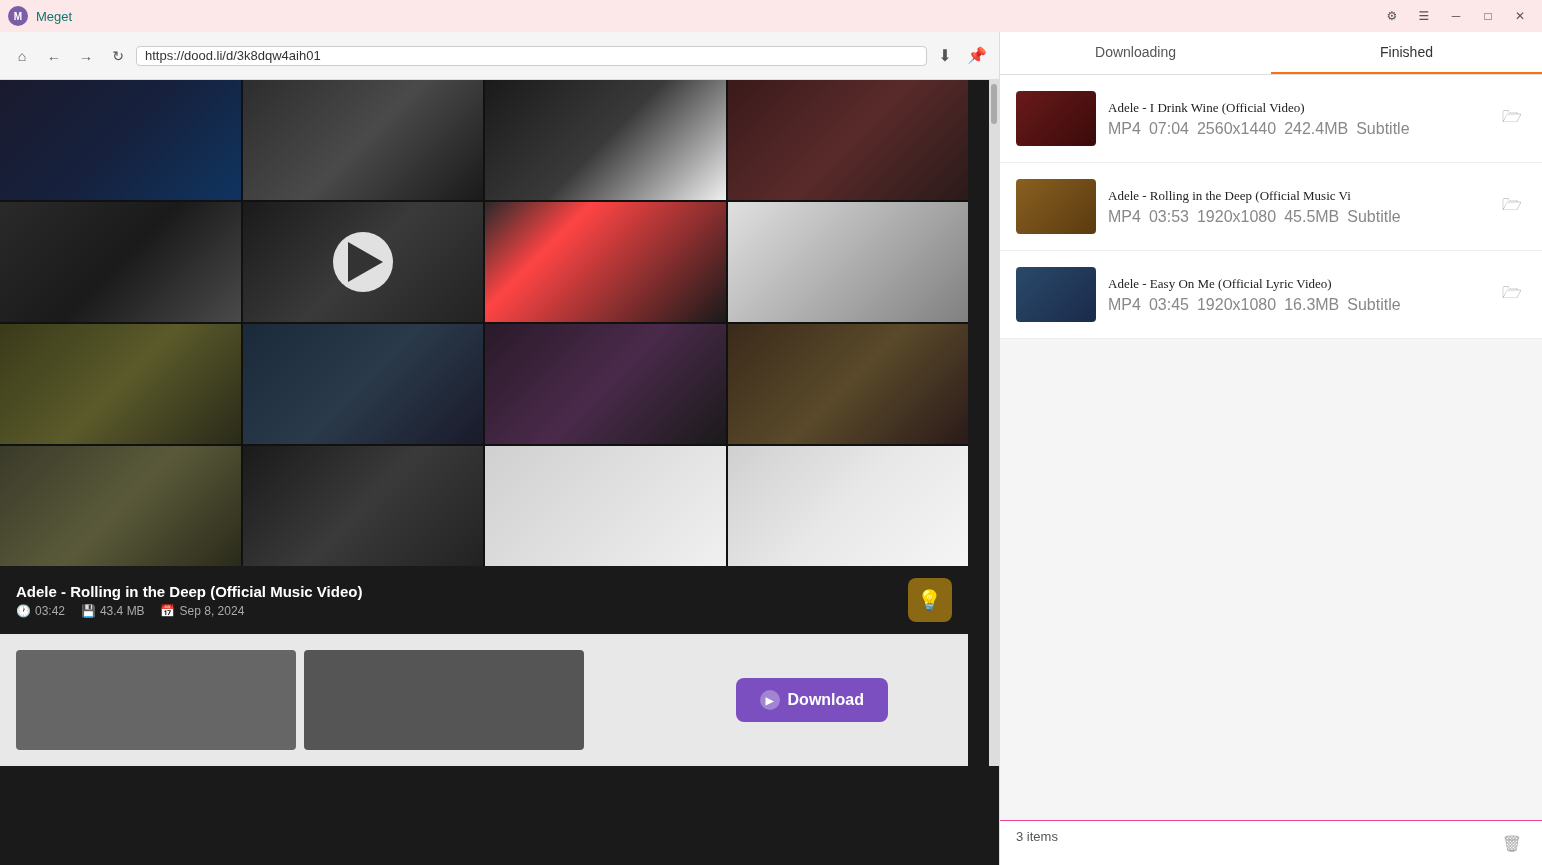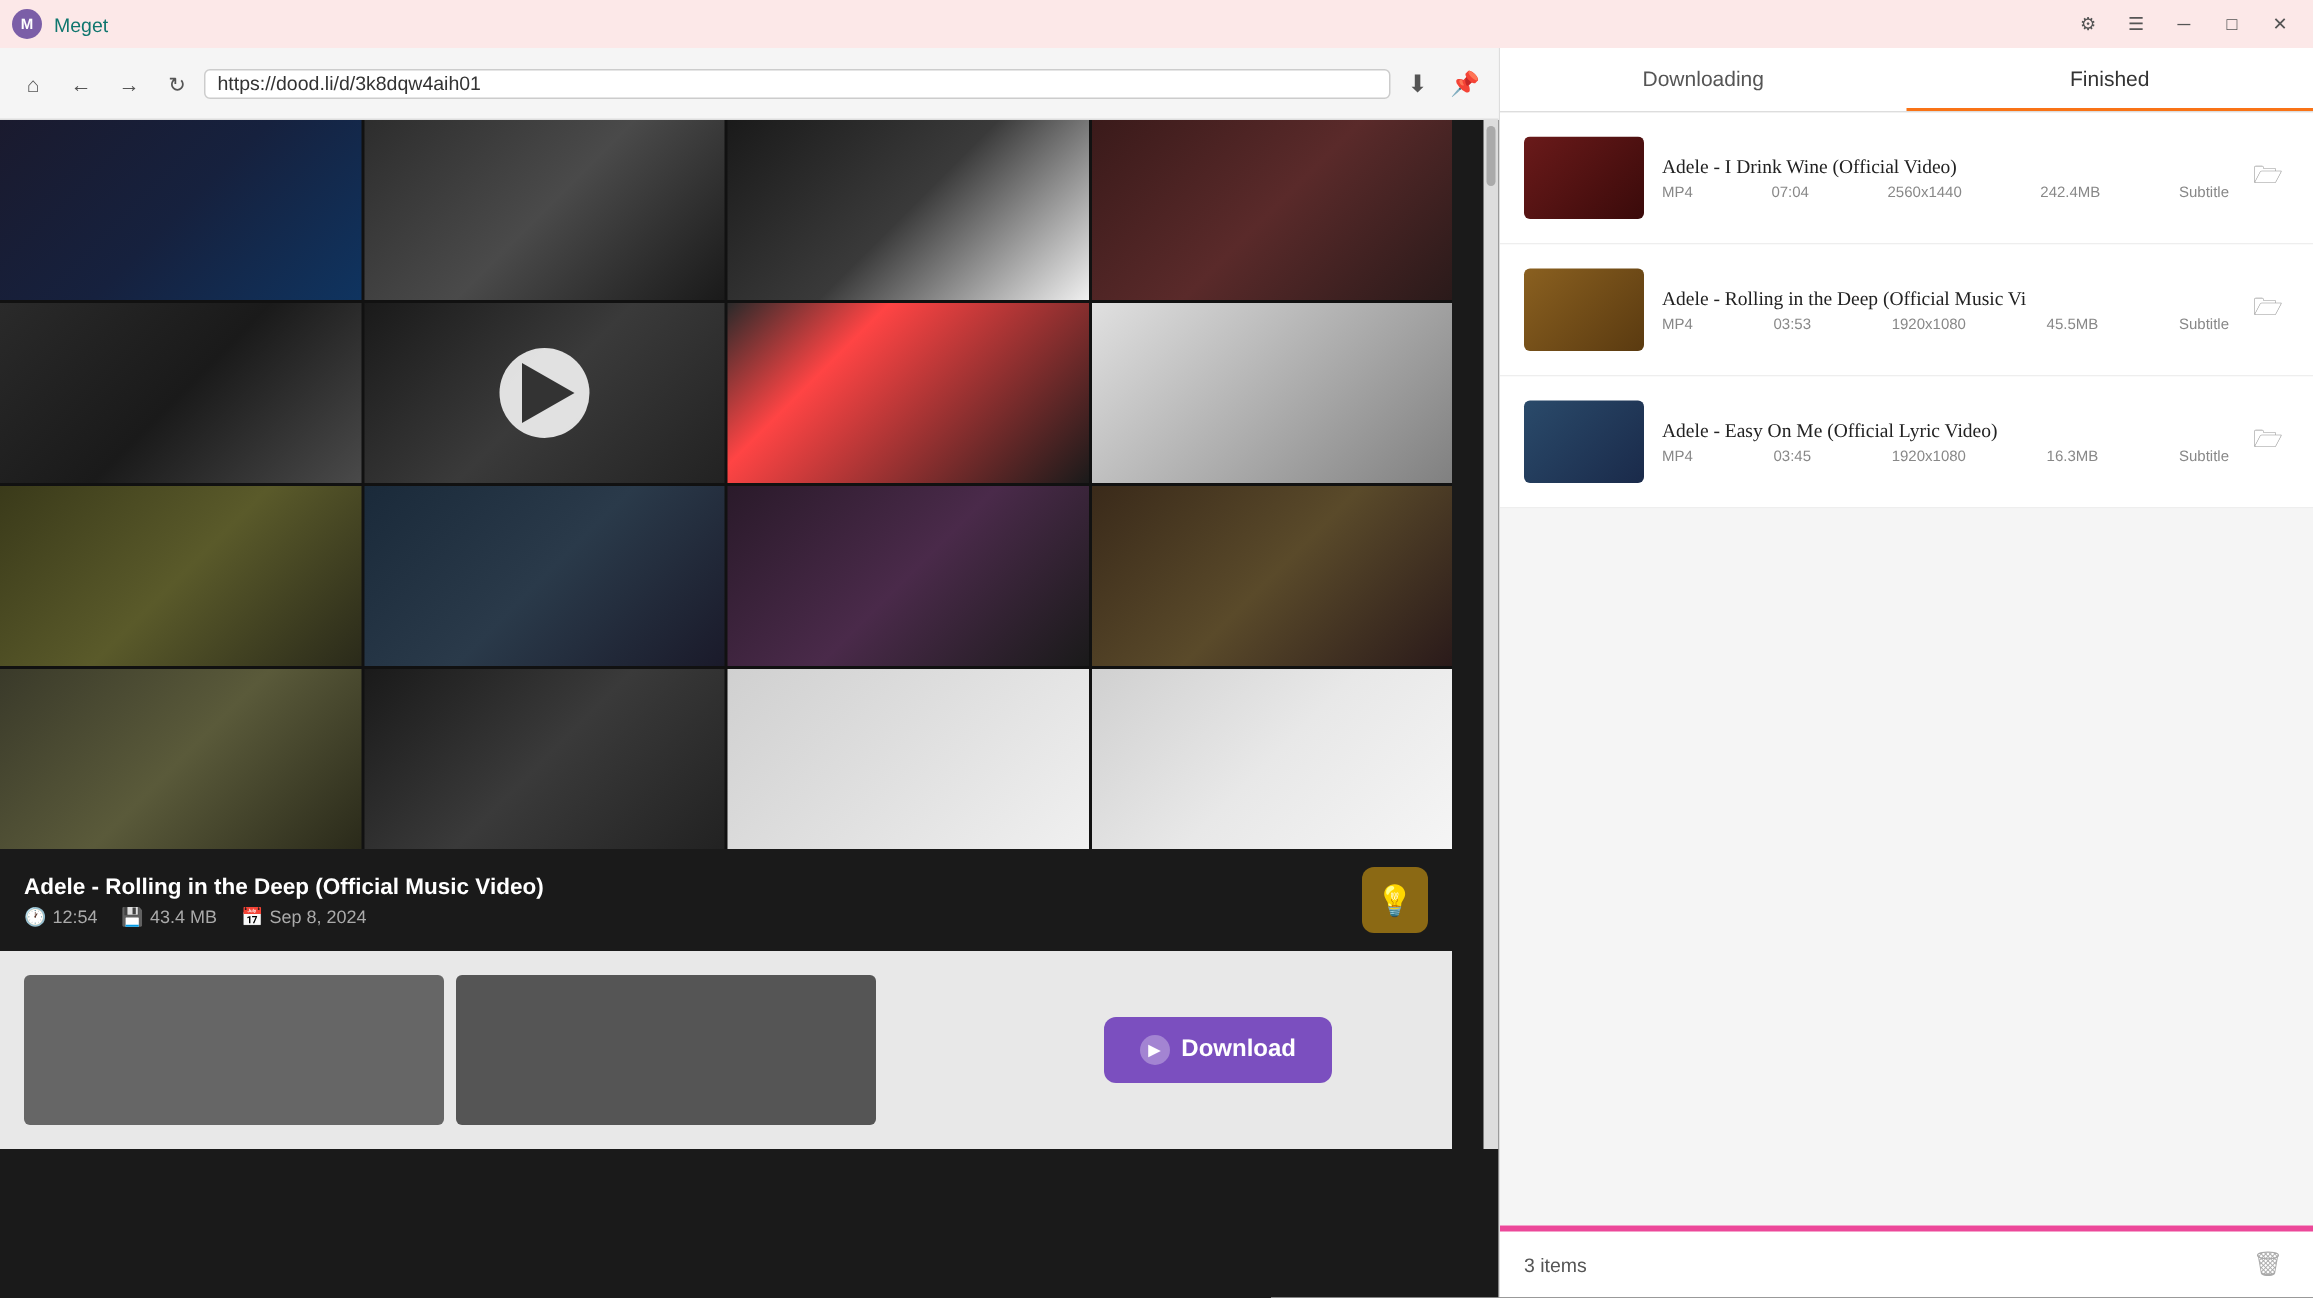--- a/index.html
+++ b/index.html
@@ -81,25 +81,25 @@
     .panel-tab.active { color: #333; border-bottom: 2px solid #f97316; font-weight: 400; }
 
     
     .download-list { flex: 1; overflow-y: auto; padding: 0; }
     .download-item { display: flex; align-items: center; padding: 16px; background: white; border-bottom: 1px solid #eee; gap: 12px; }
     .download-thumbnail { width: 80px; height: 55px; background: #333; border-radius: 4px; overflow: hidden; flex-shrink: 0; }
     .thumb-content { width: 100%; height: 100%; display: flex; align-items: center; justify-content: center; }
     .thumb-dark { background: linear-gradient(135deg, #4a1a1a 0%, #8a3a3a 100%); }
     .download-info { flex: 1; }
     .download-name { font-size: 13px; font-weight: 500; color: #222; margin-bottom: 4px; font-family: Liberation Serif, serif; }
-    .download-meta { font-size: 10px; color: #888; display: flex; gap: 8px; justify-content: space-between; }
+    .download-meta { font-size: 16px; color: #888; display: flex; gap: 8px; }
     .download-action { width: 28px; height: 28px; background: transparent; border: none; cursor: pointer; color: #999; font-size: 16px; display: flex; align-items: center; justify-content: center; }
 
     
-    .status-bar { padding: 8px 16px; background: white; border-top: 4px solid #ec4899; display: flex; justify-content: center; align-items: center; }
+    .status-bar { padding: 8px 16px; background: white; border-top: 1px solid #ec4899; display: flex; justify-content: center; align-items: flex-start; }
     .status-text { font-size: 13px; color: #555; }
     .delete-all-btn { margin-left: auto; width: 28px; height: 28px; background: transparent; border: none; cursor: pointer; color: #aaa; font-size: 16px; }
 
     .grid-container { position: relative; }
 
     .browser-right { display: flex; gap: 21px; }
     .browser-main { flex: 1; }
   </style>
 </head>
 <body>
@@ -160,21 +160,21 @@
               <div class="grid-cell cell-16"></div>
             </div>
           </div>
 
           <div class="video-info-bar">
             <div>
               <div class="video-title">Adele - Rolling in the Deep (Official Music Video)</div>
               <div class="video-meta">
                 <span class="video-meta-item">
                   <span>🕐</span>
-                  <span>12:54</span>
+                  <span>03:42</span>
                 </span>
                 <span class="video-meta-item">
                   <span>💾</span>
                   <span>43.4 MB</span>
                 </span>
                 <span class="video-meta-item">
                   <span>📅</span>
                   <span>Sep 8, 2024</span>
                 </span>
               </div>

